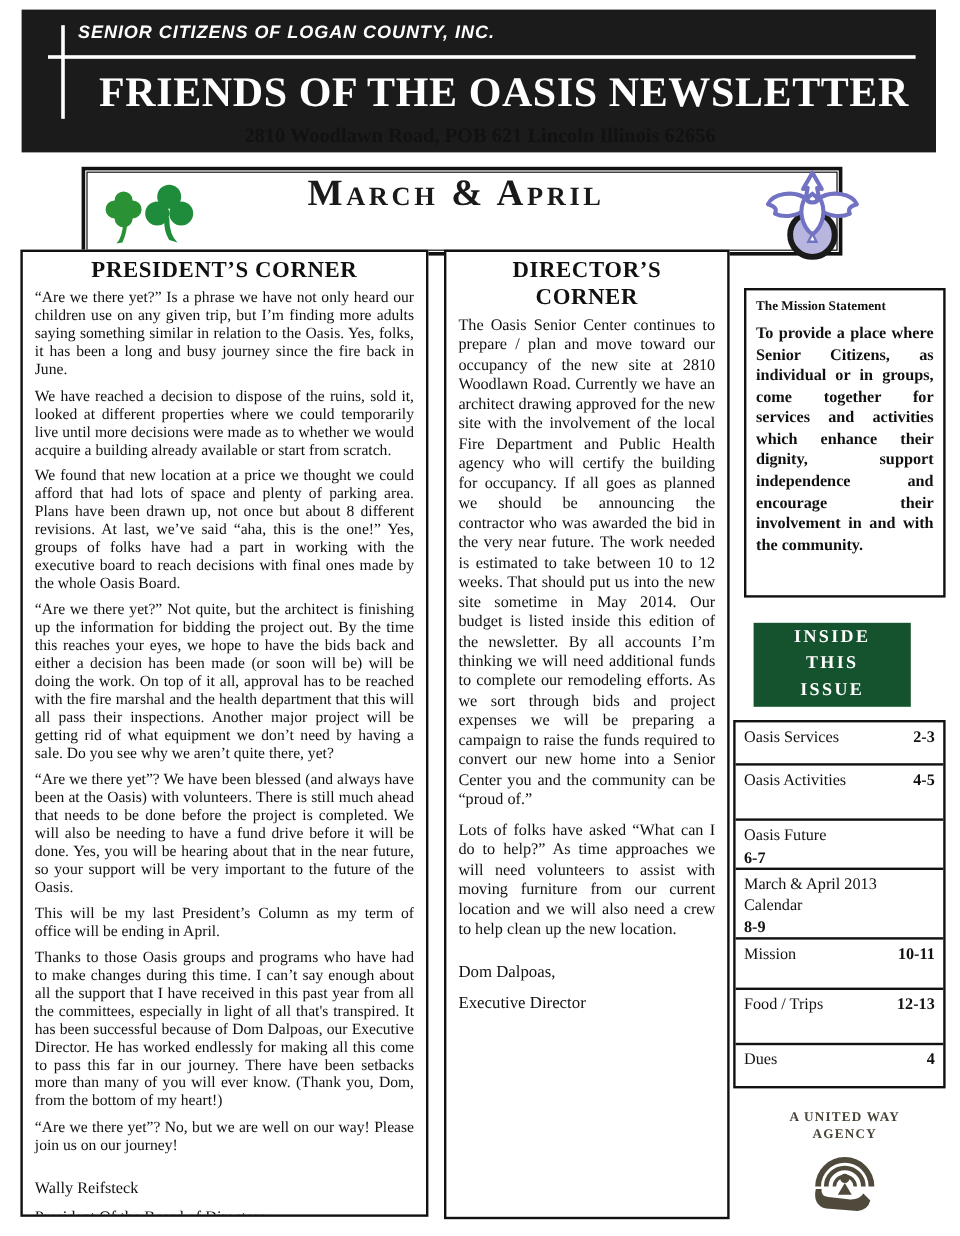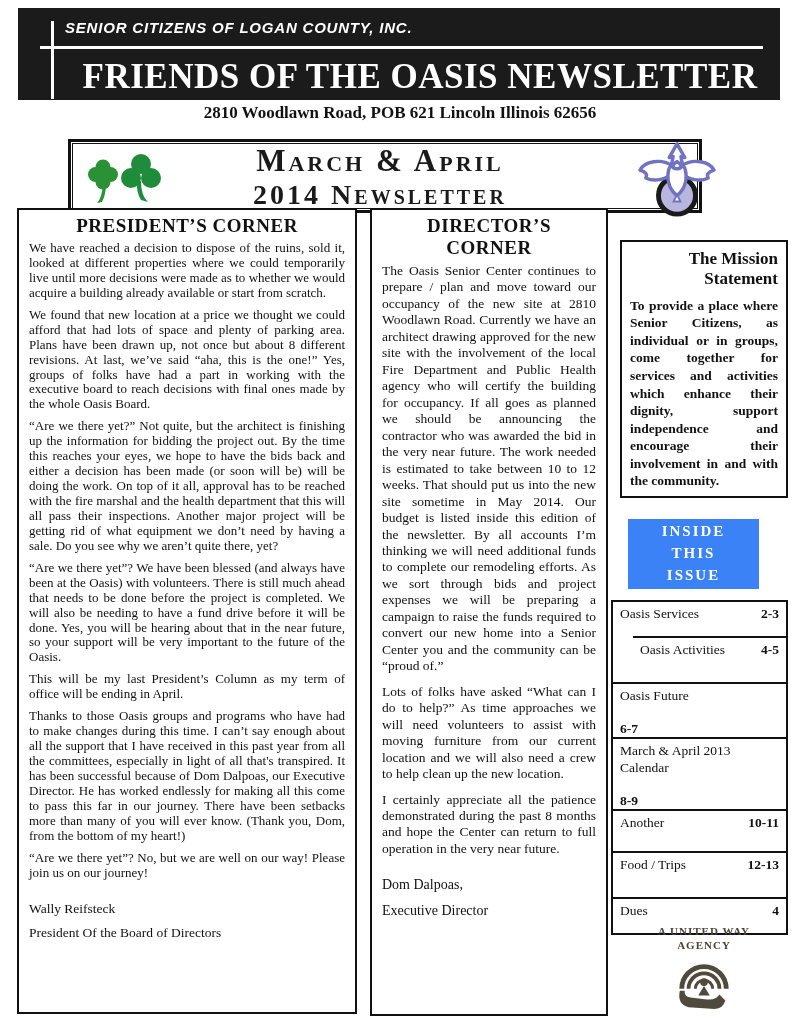--- a/index.html
+++ b/index.html
@@ -6,21 +6,21 @@
   html, body { margin: 0; padding: 0; }
   body {
     width: 800px; height: 1030px; position: relative;
     background: #ffffff; color: #111;
     font-family: "Liberation Serif", serif;
   }
   .abs { position: absolute; }
 
   
   #header-box {
-    left: 18px; top: 8px; width: 762px; height: 92px;
+    left: 18px; top: 8px; width: 762px; height: 119px;
     background: #1b1b1b;
   }
   #header-vline { left: 33px; top: 13px; width: 3px; height: 78px; background: #fff; }
   #org-line {
     left: 47px; top: 11px; color: #fff;
     font-family: "Liberation Sans", sans-serif;
     font-style: italic; font-weight: bold; font-size: 15px; letter-spacing: 0.8px;
     white-space: nowrap;
   }
   #header-hline { left: 22px; top: 38px; width: 723px; height: 3px; background: #fff; }
@@ -70,43 +70,43 @@
   }
   .signature { margin-top: 20px; }
   #pres-box .sig-name, #pres-box .sig-title { font-size: 13.5px; margin: 1px 0 8px; }
   #dir-box .sig-name, #dir-box .sig-title  { font-size: 14px;  margin: 0 0 10px; }
 
   
   #mission-box {
     left: 620px; top: 240px; width: 168px; height: 258px;
     border: 2px solid #111; padding: 5px 8px; font-weight: bold;
   }
-  .mission-head { text-align: right; font-size: 17px; line-height: 1.2; margin: 2px 0 7px; }
+  .mission-head { text-align: left; font-size: 11px; line-height: 1.2; margin: 2px 0 7px; }
   #mission-body { font-size: 13.5px; line-height: 1.3; text-align: justify; margin: 0; }
 
   
   #issue-box {
     left: 628px; top: 519px; width: 131px; height: 70px;
-    background: #3b82f6; color: #fff;
+    background: #14532d; color: #fff;
     display: flex; align-items: center; justify-content: center; text-align: center;
     font-weight: bold; font-size: 15px; letter-spacing: 2px; line-height: 1.45;
     padding: 4px 26px;
   }
 
   
   #toc { left: 611px; top: 600px; width: 177px; border: 2px solid #111; background: #fff; }
   .toc-row {
     display: flex; justify-content: space-between; align-items: flex-start;
-    gap: 16px; padding: 4px 7px 0; border-top: 2px solid #111;
+    gap: 2px; padding: 4px 7px 0; border-top: 2px solid #111;
   }
   .toc-row:first-child { border-top: none; }
   .toc-label { font-size: 13.5px; line-height: 1.25; }
   .toc-pages { font-size: 13.5px; font-weight: bold; white-space: nowrap; }
   .toc-row:nth-child(1) { min-height: 34px; }
-  .toc-row:nth-child(2) { min-height: 46px; margin-left: 20px; }
+  .toc-row:nth-child(2) { min-height: 46px; }
   .toc-row:nth-child(3) { min-height: 36px; flex-direction: column; }
   .toc-row:nth-child(4) { min-height: 50px; flex-direction: column; }
   .toc-row:nth-child(5) { min-height: 42px; }
   .toc-row:nth-child(6) { min-height: 46px; }
   .toc-row:nth-child(7) { min-height: 36px; }
 
   
   #united-way { left: 620px; top: 924px; width: 168px; text-align: center; color: #4a4437; }
   #uw-line1 { font-weight: bold; font-size: 11px; letter-spacing: 1px; line-height: 1.35; }
   #uw-line2 { font-weight: bold; font-size: 11px; letter-spacing: 1px; line-height: 1.2; }
@@ -137,58 +137,57 @@
       </g>
       <g fill="#1f8c3b">
         <circle cx="58" cy="13" r="10"></circle>
         <circle cx="48" cy="27" r="10"></circle>
         <circle cx="68" cy="27" r="10"></circle>
         <path d="M58 30 q0 15 7 21 l-7 -2 q-5 -8 -4 -19 z"></path>
       </g>
     </svg>
     <div id="banner-text" class="abs">
       <div id="banner-line1">March &amp; April</div>
-      <div id="banner-line2">2014 Newsletter</div>
     </div>
   </div>
 
   <svg id="dove" class="abs" viewBox="0 0 84 80">
     <circle cx="42" cy="57" r="19" fill="#b8b6de" stroke="#1a1a1a" stroke-width="5"></circle>
     <g fill="#ffffff" stroke="#7272c2" stroke-width="3.5" stroke-linejoin="round">
       <path d="M42 4 L34 18 L38 17 L36 27 L42 22 L48 27 L46 17 L50 18 Z"></path>
       <path d="M38 27 C26 18 8 22 4 31 C10 33 12 35 10 39 C18 43 31 41 37 34 Z"></path>
       <path d="M46 27 C58 18 76 22 80 31 C74 33 72 35 74 39 C66 43 53 41 47 34 Z"></path>
       <path d="M36 25 C30 35 32 49 42 57 C52 49 54 35 48 25 C46 31 38 31 36 25 Z"></path>
     </g>
     <path d="M42 56 l-3.5 7 h7 z" fill="#ffffff" stroke="#7272c2" stroke-width="2"></path>
   </svg>
 
   <div id="pres-box" class="abs column-box">
     <div class="corner-title">PRESIDENT’S CORNER</div>
     <div>
+        <p class="para">“Are we there yet?”  Is a phrase we have not only heard our children use on any given trip, but I’m finding more adults saying something similar in relation to the Oasis.  Yes, folks, it has been a long and busy journey since the fire back in June.</p>
         <p class="para">We have reached a decision to dispose of the ruins, sold it, looked at different properties where we could temporarily live  until more decisions were made as to whether we would acquire a building already available or start from scratch.</p>
         <p class="para">We found that new location at a price we thought we could afford that had lots of space and plenty of parking area.  Plans have been drawn up, not once but about 8 different revisions.  At last, we’ve said “aha, this is the one!”  Yes, groups of folks have had a part in working with the executive board to reach decisions  with final ones made by the whole Oasis Board.</p>
         <p class="para">“Are we there yet?”  Not quite, but the architect is finishing up the information for bidding the project out.  By the time this reaches your eyes, we hope to have the bids back and either a decision has been made (or soon will be) will be doing the work.  On top of it all, approval has to be reached with the fire marshal and the health department that this will all pass their inspections.  Another major project will be getting rid of what equipment we don’t need by having a sale. Do you see why we aren’t quite there, yet?</p>
         <p class="para">“Are we there yet”?  We have been blessed (and always have been at the Oasis) with volunteers.  There is still much ahead that needs to be done before the project is completed.  We will also be needing to have a fund drive before it will be done.  Yes, you will be hearing about that in the near future, so your support will be very important to the future of the Oasis.</p>
         <p class="para">This will be my last President’s Column as my term of office will be ending in April.</p>
         <p class="para">Thanks to those Oasis groups and programs who have had to make changes during this time.  I can’t say enough about all the support that I have received in this past year from all the committees, especially in light of all that's transpired.  It has been successful because of Dom Dalpoas, our Executive Director.  He has worked endlessly for making all this come to pass this far in our journey.  There have been setbacks more than many of you will ever know. (Thank you, Dom, from the bottom of my heart!)</p>
         <p class="para">“Are we there yet”?  No, but we are well on our way!  Please join us on our journey!</p>
       </div>
     <div class="signature">
       <p class="sig-name">Wally Reifsteck</p>
       <p class="sig-title">President Of the Board of Directors</p>
     </div>
   </div>
 
   <div id="dir-box" class="abs column-box">
     <div class="corner-title">DIRECTOR’S CORNER</div>
     <div>
         <p class="para">The Oasis Senior Center continues to prepare / plan and move toward our occupancy of the new site at 2810 Woodlawn Road. Currently we have an architect drawing approved for the new site with the involvement of the local Fire Department and Public Health agency who will certify the building for occupancy. If all goes as planned we should be announcing the contractor who was awarded the bid in the very near future. The work needed is estimated to take between 10 to 12 weeks. That should put us into the new site sometime in May 2014. Our budget is listed inside this edition of the newsletter. By all accounts I’m thinking we will need additional funds to complete our remodeling efforts. As we sort through bids and project expenses we will be preparing a campaign to raise the funds required to convert our new home into a Senior Center you and the community can be “proud of.”</p>
         <p class="para">Lots of folks have asked “What can I do to help?” As time approaches we will need volunteers to assist with moving furniture from our current location and we will also need a crew to help clean up the new location.</p>
-        <p class="para">I certainly appreciate all the patience demonstrated during the past 8 months and hope the Center can return to full operation in the very near future.</p>
       </div>
     <div class="signature">
       <p class="sig-name">Dom Dalpoas,</p>
       <p class="sig-title">Executive Director</p>
     </div>
   </div>
 
   <div id="mission-box" class="abs">
     <div>
         <p class="mission-head">The Mission Statement</p>
@@ -209,21 +208,21 @@
     </div>
       <div class="toc-row">
       <span class="toc-label">Oasis Future</span>
       <span class="toc-pages">6-7</span>
     </div>
       <div class="toc-row">
       <span class="toc-label">March &amp; April 2013 Calendar</span>
       <span class="toc-pages">8-9</span>
     </div>
       <div class="toc-row">
-      <span class="toc-label">Another</span>
+      <span class="toc-label">Mission</span>
       <span class="toc-pages">10-11</span>
     </div>
       <div class="toc-row">
       <span class="toc-label">Food / Trips</span>
       <span class="toc-pages">12-13</span>
     </div>
       <div class="toc-row">
       <span class="toc-label">Dues</span>
       <span class="toc-pages">4</span>
     </div>

